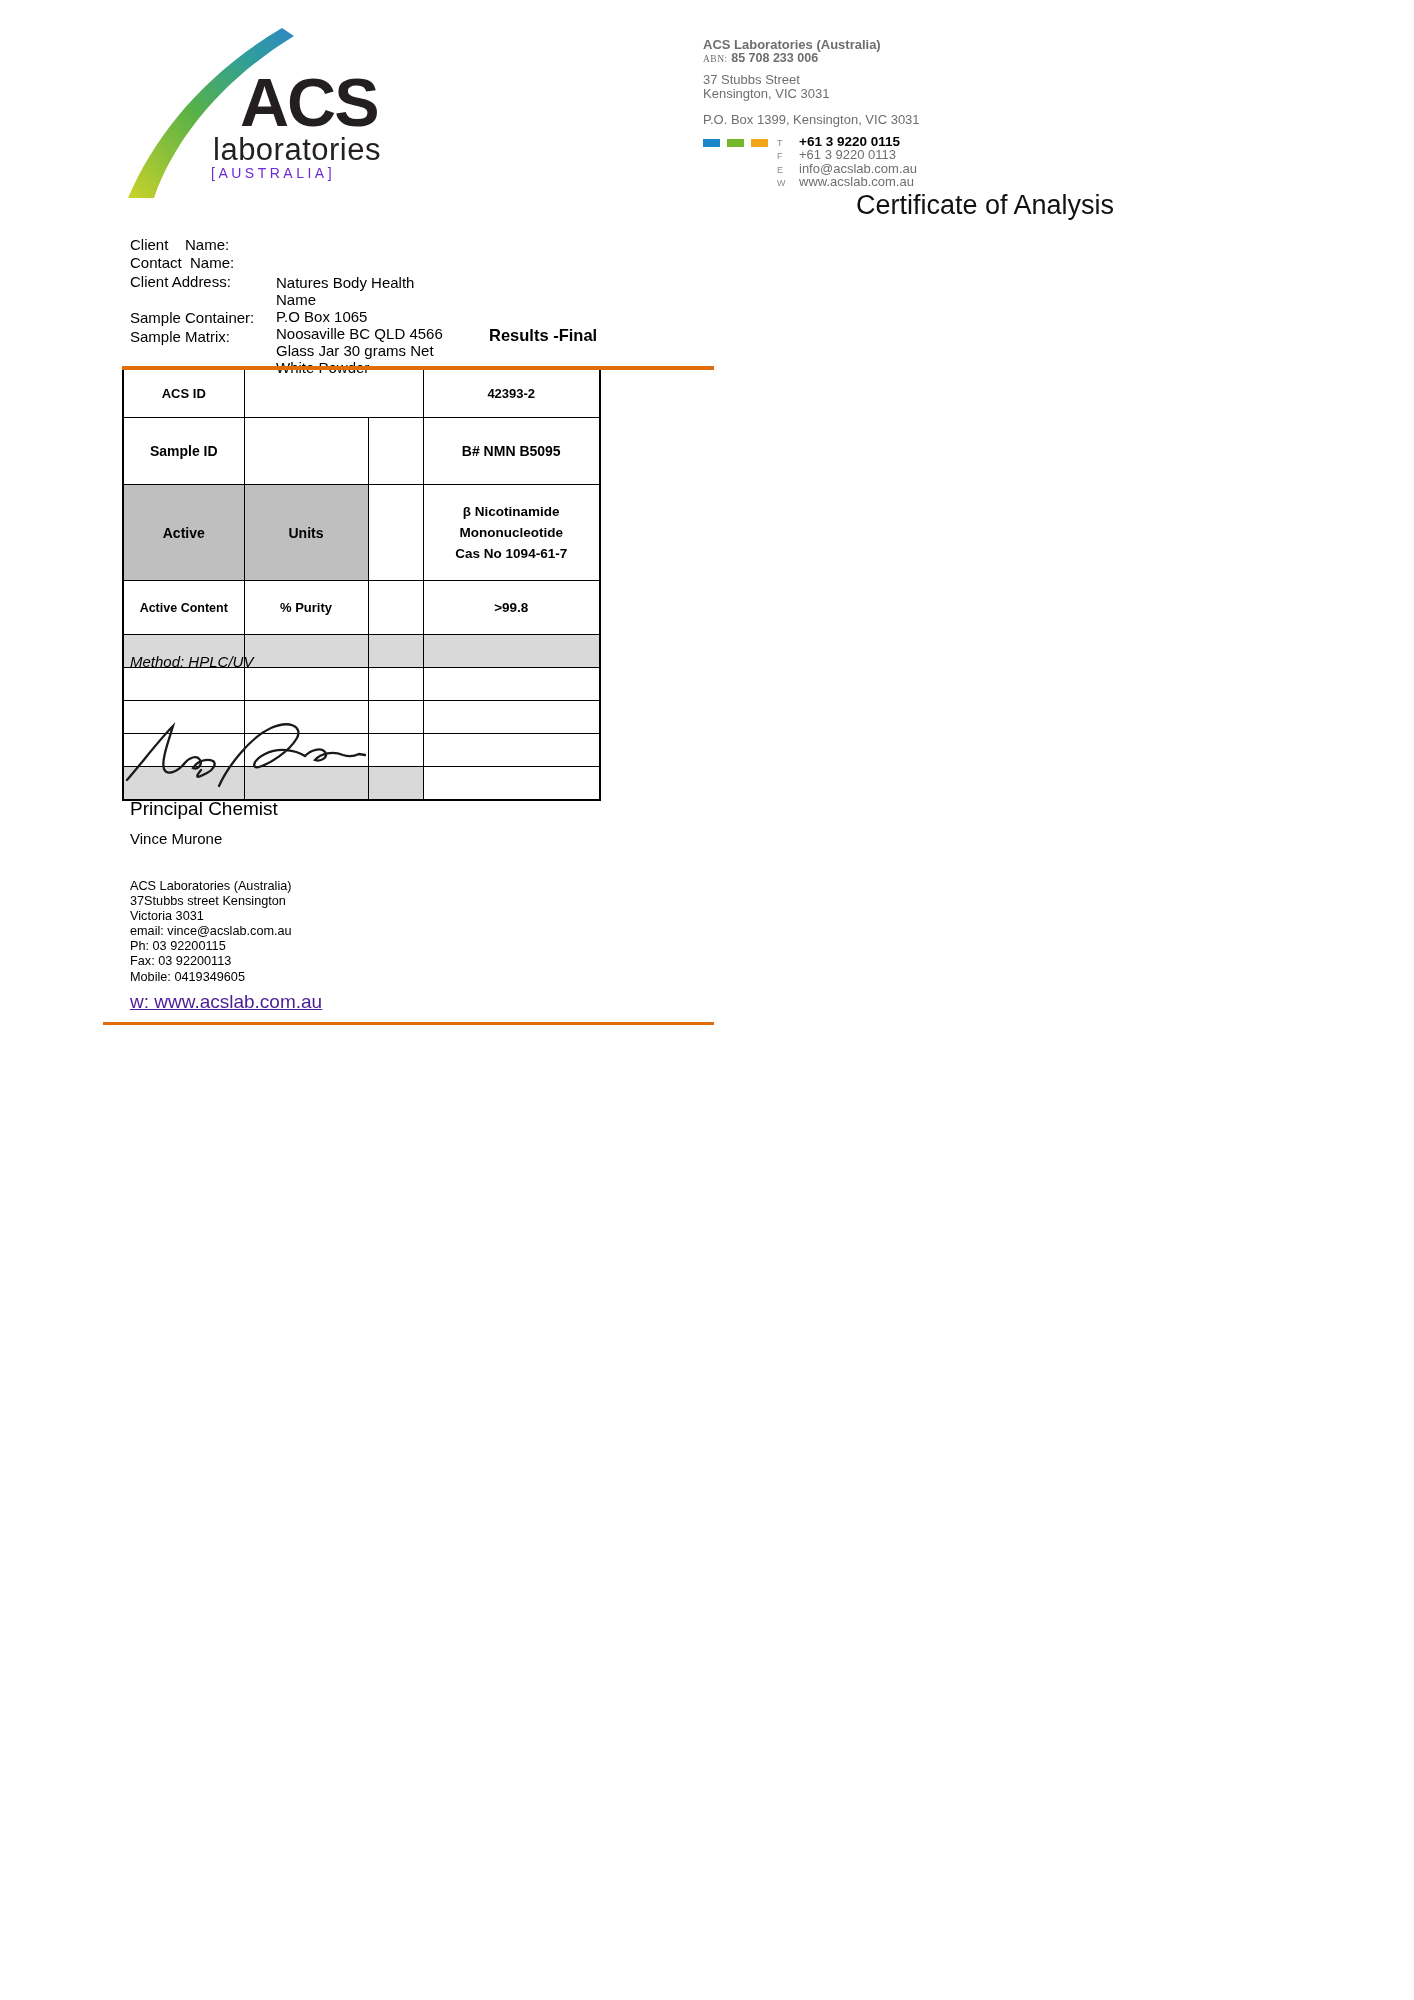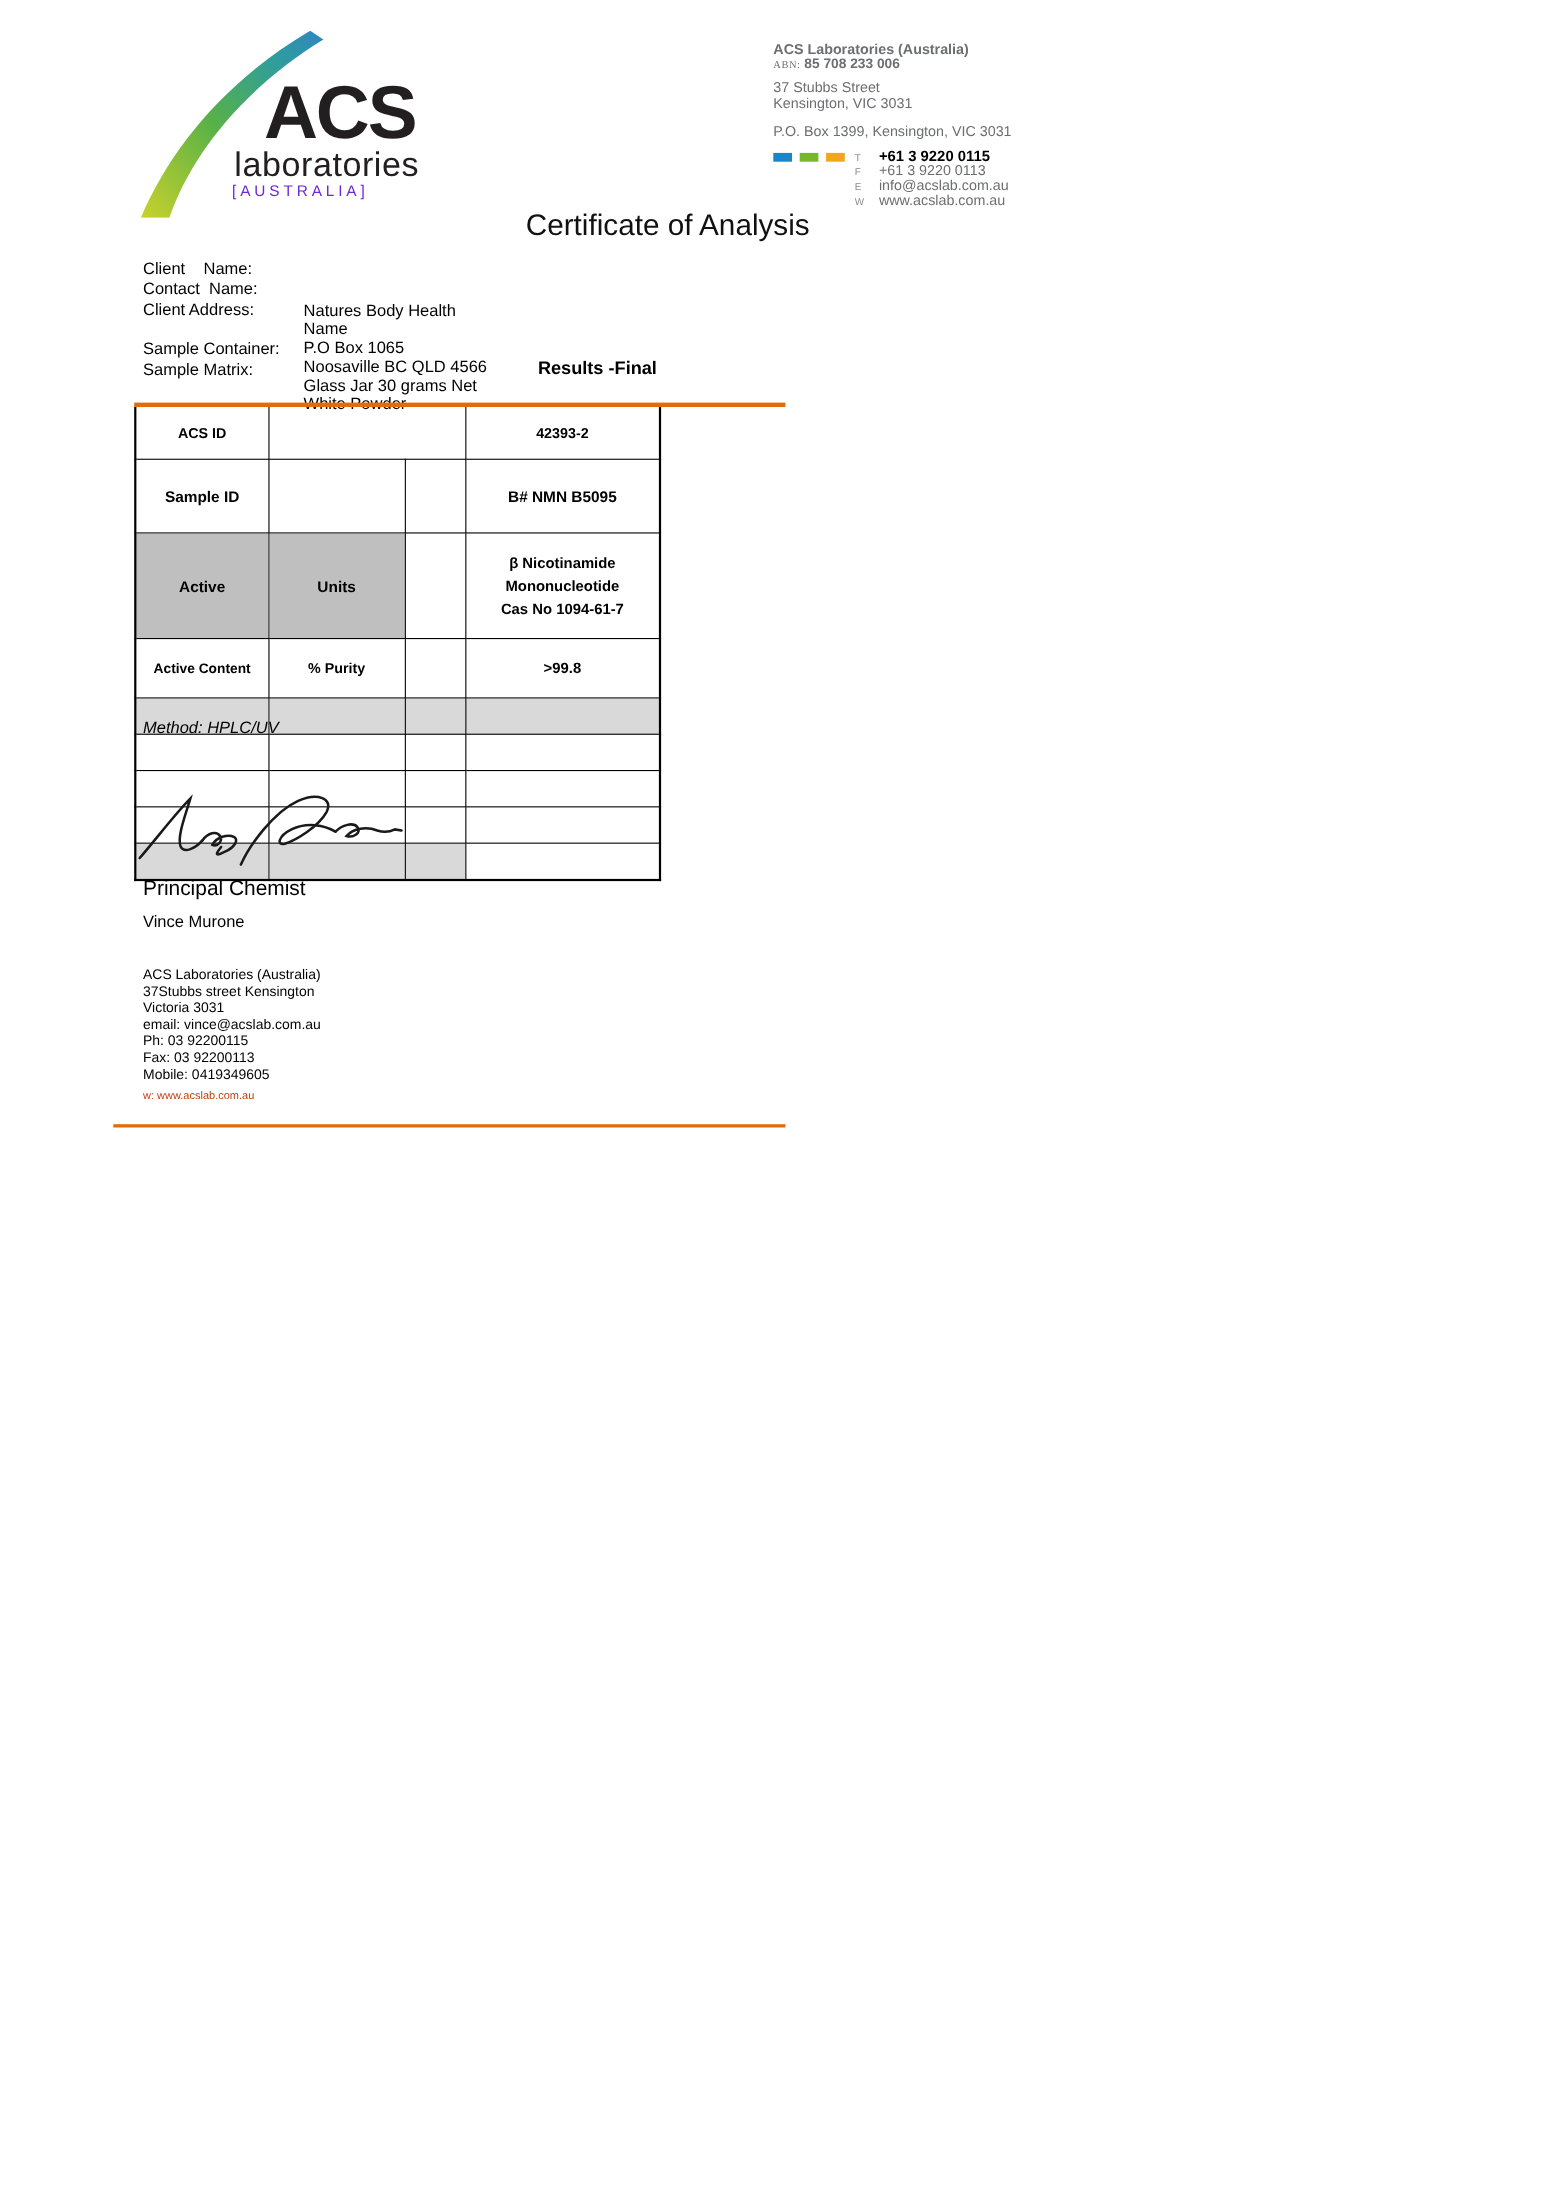--- a/index.html
+++ b/index.html
@@ -29,21 +29,21 @@
   .sq-blue{background:#1a86c8;}
   .sq-green{background:#76b82a;}
   .sq-yellow{background:#f2a71b;}
   .lh-contact{position:absolute;left:74px;top:97px;}
   .lh-crow{height:13.4px;white-space:nowrap;}
   .lh-clabel{display:inline-block;width:22px;font-size:9px;color:#8a8c8e;}
   .lh-cval{font-size:13px;}
   .lh-cval.black{color:#000;font-weight:bold;font-size:13.5px;}
 
   
-  .doc-title{position:absolute;left:100px;top:190px;width:1014px;text-align:center;
+  .doc-title{position:absolute;left:100px;top:190px;width:1014px;text-align:right;
              font-size:27px;color:#111;}
 
   
   .client-labels{position:absolute;left:130px;top:236px;font-size:15px;}
   .client-labels .cl{height:18.3px;}
   .client-labels .cl-gap{height:18.5px;}
   .client-values{position:absolute;left:276px;top:235px;font-size:15px;line-height:16.9px;margin-top:40px;}
   .job-meta{position:absolute;left:700px;top:236px;width:430px;text-align:center;
             font-size:15px;line-height:17.6px;}
   .job-page{margin-right:196px;margin-top:1px;}
@@ -65,22 +65,22 @@
   td.c-units{font-weight:normal;font-size:13px;}
   td.g1{background:#bfbfbf;}
   td.g2{background:#d9d9d9;}
 
   
   .method-note{position:absolute;left:130px;top:653px;font-size:15px;font-style:italic;}
   .signature{position:absolute;left:123px;top:712px;}
   .signer-name{position:absolute;left:130px;top:830px;font-size:15px;}
   .signer-title{position:absolute;left:130px;top:798px;font-size:19px;text-align:center;}
   .footer-block{position:absolute;left:130px;top:879px;font-size:12.7px;line-height:15.1px;}
-  .footer-link{position:absolute;left:130px;top:991px;font-size:10px;color:#c2410c;
-               cursor:pointer;}
+  .footer-link{position:absolute;left:130px;top:991px;font-size:19px;color:#4c1d95;
+               text-decoration:underline;cursor:pointer;}
 </style>
 </head>
 <body>
 
 <div class="page">
 
   <svg class="logo-swoosh" width="175" height="170" viewBox="0 0 175 170">
     <defs>
       <linearGradient id="swoosh-grad" x1="0" y1="1" x2="1" y2="0">
         <stop offset="0" stop-color="#c9d22b"></stop>

